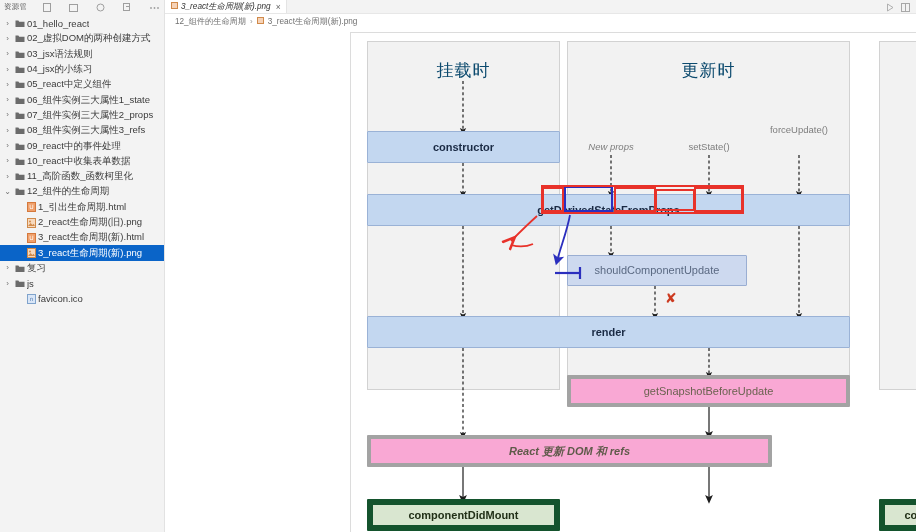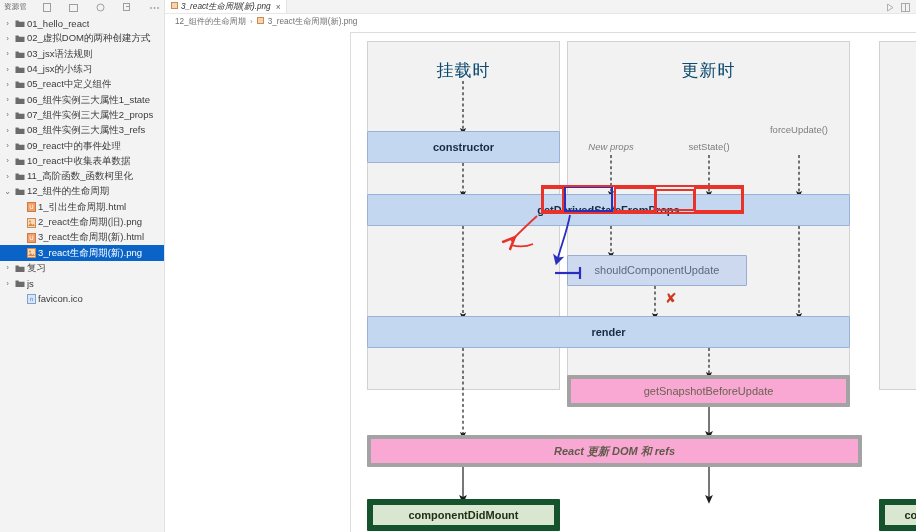--- a/index.html
+++ b/index.html
@@ -435,21 +435,21 @@
         <div class="node n-blue" style="left:16px; top:98px; width:193px; height:32px;">constructor</div>
 
         <div class="node n-blue" style="left:16px; top:161px; width:483px; height:32px;">getDerivedStateFromProps</div>
 
         <div class="node n-blue-light" style="left:216px; top:222px; width:180px; height:31px;">shouldComponentUpdate</div>
 
         <div class="node n-blue" style="left:16px; top:283px; width:483px; height:32px;">render</div>
 
         <div class="node n-yellow" style="left:216px; top:342px; width:283px; height:32px;">getSnapshotBeforeUpdate</div>
 
-        <div class="node n-yellow n-yellow-it" style="left:16px; top:402px; width:495px; height:32px;">React 更新 DOM 和 refs</div>
+        <div class="node n-yellow n-yellow-it" style="left:16px; top:402px; width:405px; height:32px;">React 更新 DOM 和 refs</div>
 
         <div class="node n-green" style="left:16px; top:466px; width:193px; height:32px;">componentDidMount</div>
 
 
         <div class="node n-green" style="left:528px; top:466px; width:178px; height:32px;">componentWillUnmount</div>
 
         <div class="ann-box ann-red" style="left:191px; top:154px; width:22px; height:25px;"></div>
         <div class="ann-box ann-blue" style="left:213px; top:153px; width:49px; height:26px;"></div>
         <div class="ann-box ann-red" style="left:263px; top:154px; width:42px; height:25px;"></div>
         <div class="ann-box ann-red" style="left:304px; top:156px; width:40px; height:22px;"></div>

